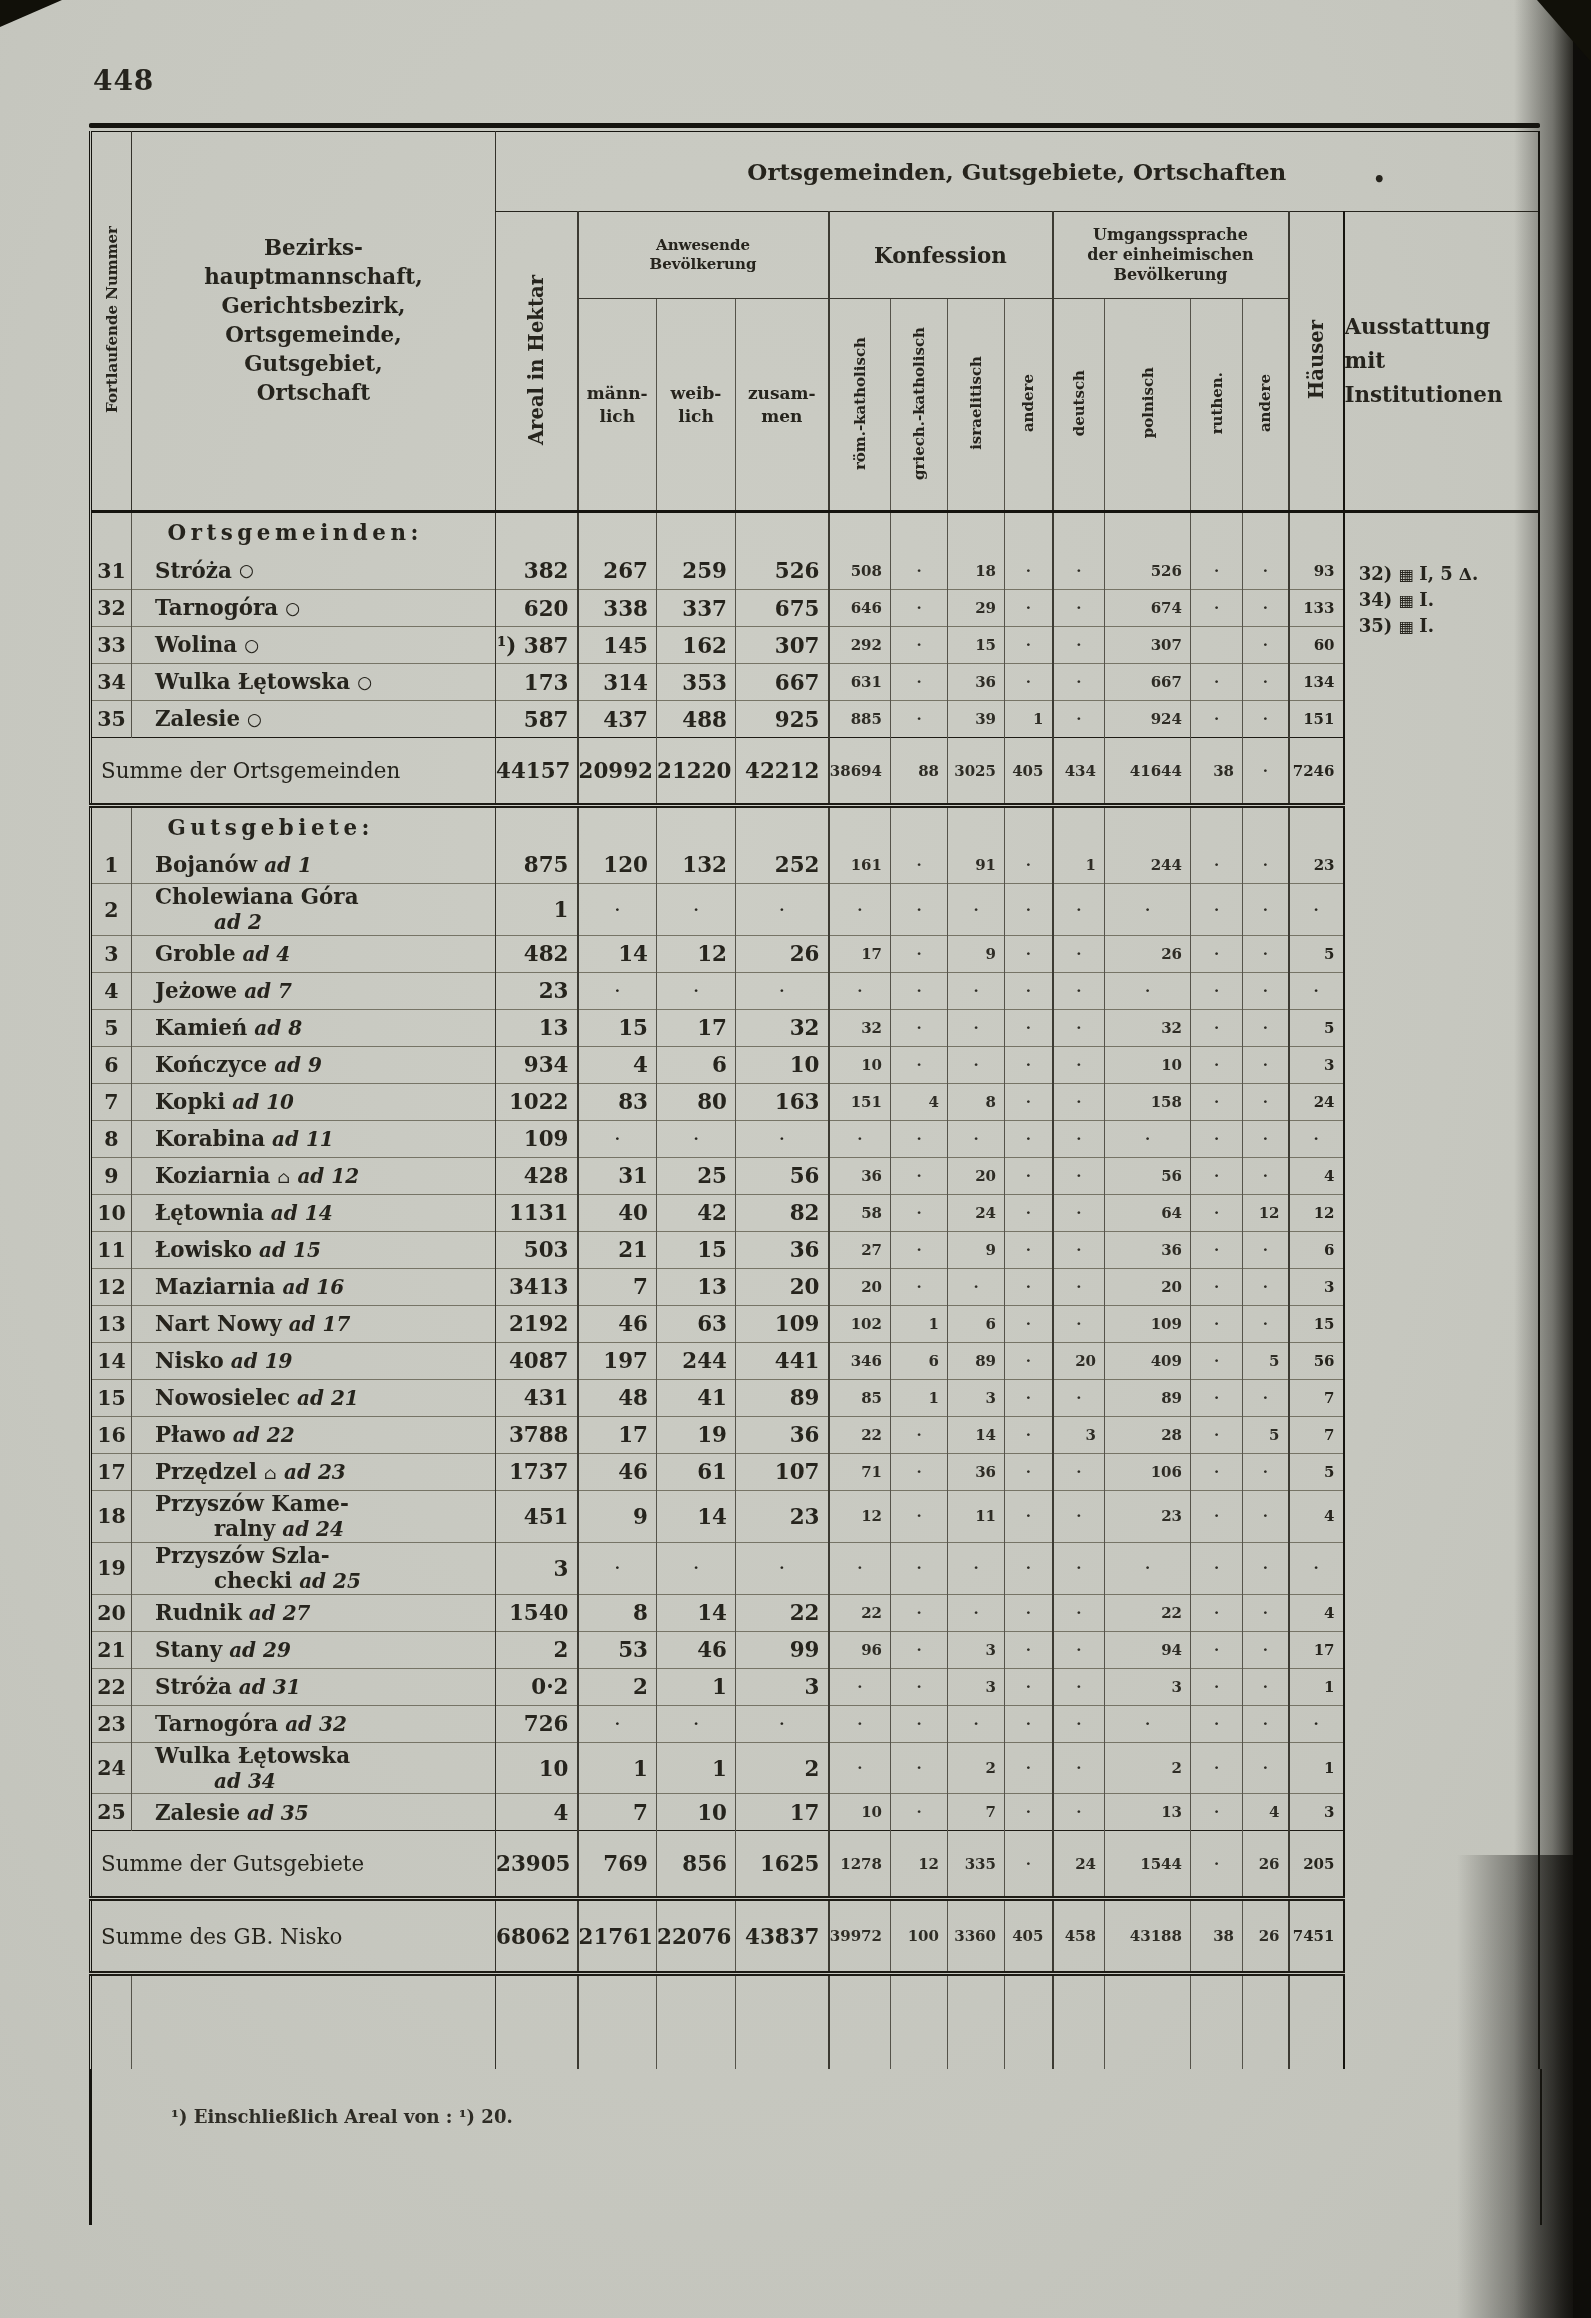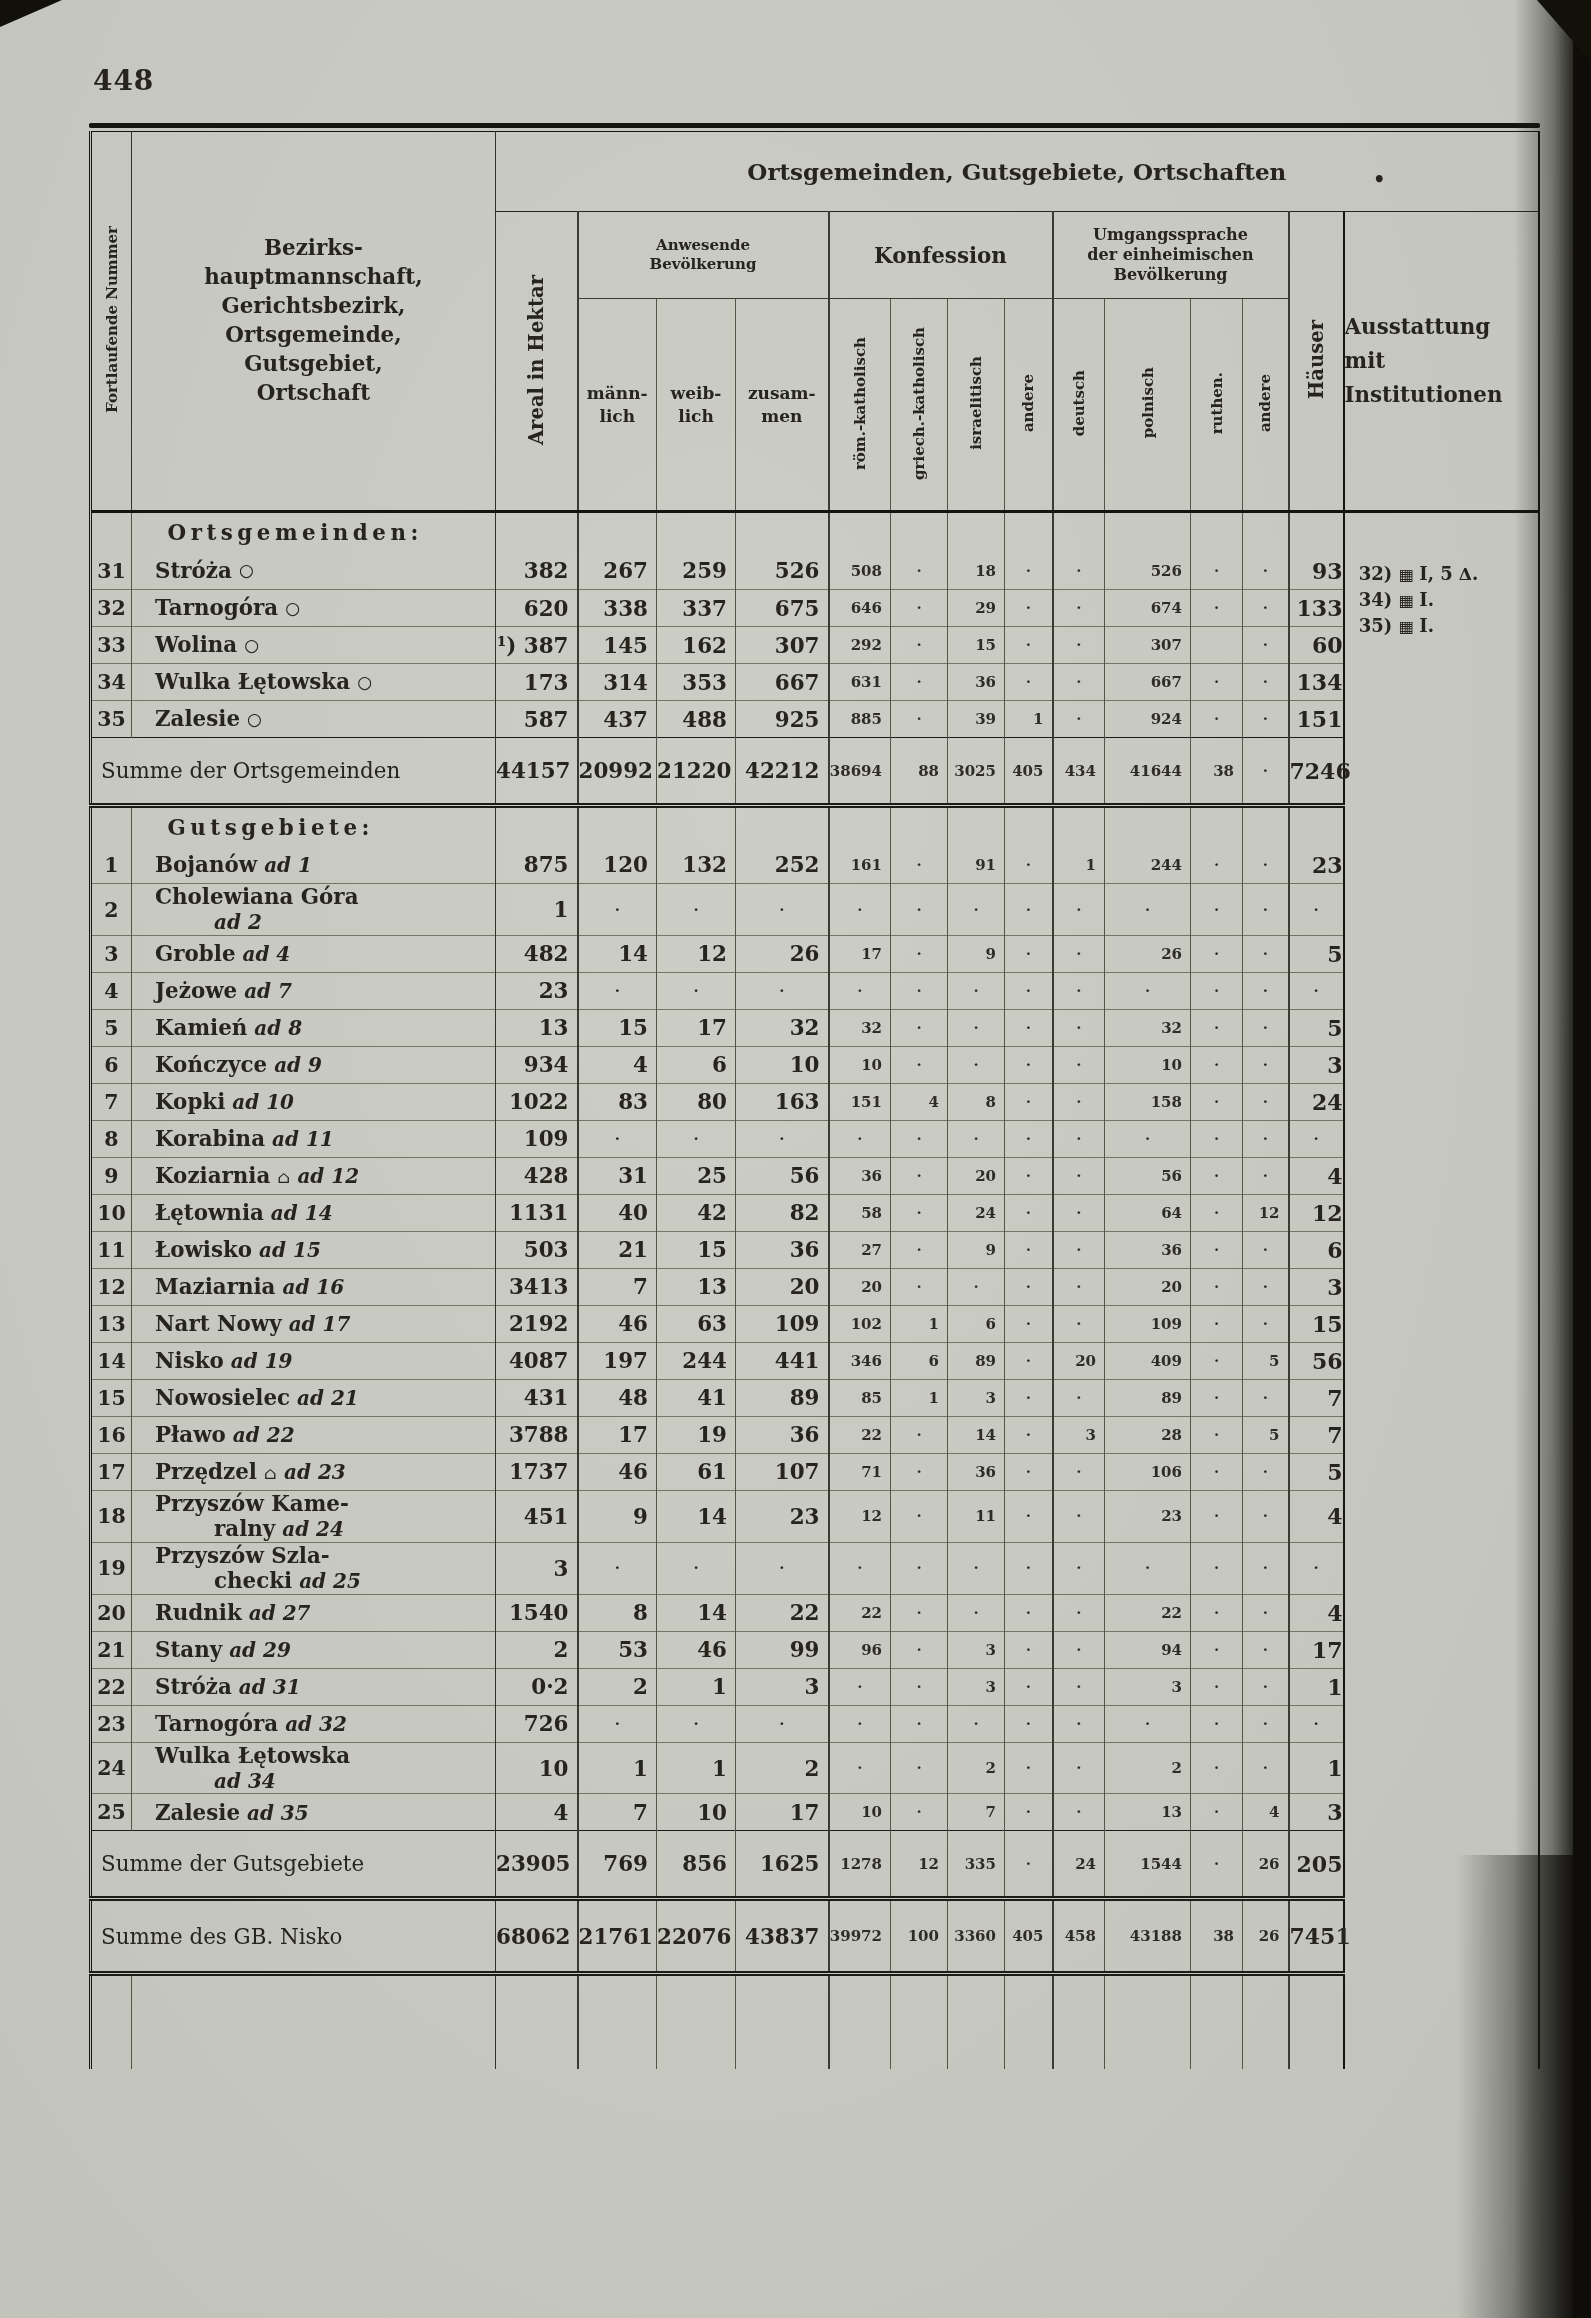--- a/index.html
+++ b/index.html
@@ -62,21 +62,21 @@
   td.num{ text-align:center;font-size:20.5px;font-weight:bold;}
   td.name-cell{padding-left:23px;font-size:21.4px;line-height:1.18;}
   .nm{font-weight:bold;}
   .ad{font-style:italic;font-weight:bold;font-size:20px;}
   .marker-circle{font-size:17px;position:relative;top:-1.8px;margin-left:7.1px;}
   .marker-house{font-size:17px;margin-left:7.1px;}
   .indent{padding-left:59px;}
   .section-label{letter-spacing:4.5px;font-size:21.4px;font-weight:bold;padding-left:12.5px;}
   td.big{font-size:21.4px;font-weight:bold;text-align:right;padding-right:8px;}
   td.sm{font-size:15px;font-weight:bold;text-align:right;padding-right:8px;color:#2e2c25;}
-  td.med{font-size:22px;font-weight:bold;text-align:right;}
+  td.med{font-size:15px;font-weight:bold;text-align:right;padding-right:8px;}
   td.dot{text-align:center;padding-right:0;font-size:15px;font-weight:bold;}
   tr.data-row{height:37px;}
   tr.data-row td{border-top:0.9px solid #74726487;}
   tr.data-row td{border-top:0.9px solid #767466;}
   tr.first-row td{border-top:none;}
   tr.label-row{height:41px;}
   tr.after-summary td{border-top:5.4px double #1d1b15;}
   tr.summary-row{height:68px;}
   tr.summary-row td{border-top:1.8px solid #1d1b15;}
   tr.grand-row{height:75px;}
@@ -885,15 +885,18 @@
             <td class="sm"></td>
             <td class="sm"></td>
             <td class="sm cl-dbl"></td>
             <td class="sm"></td>
             <td class="sm"></td>
             <td class="sm"></td>
             <td class="med cl-dbl"></td>
           </tr>
         </tbody>
     </table>
+    <div class="footer-strip">
+      <div class="footnote">¹) Einschließlich Areal von : ¹) 20.</div>
+    </div>
   </div>
 </div>
 
 
 </body></html>

